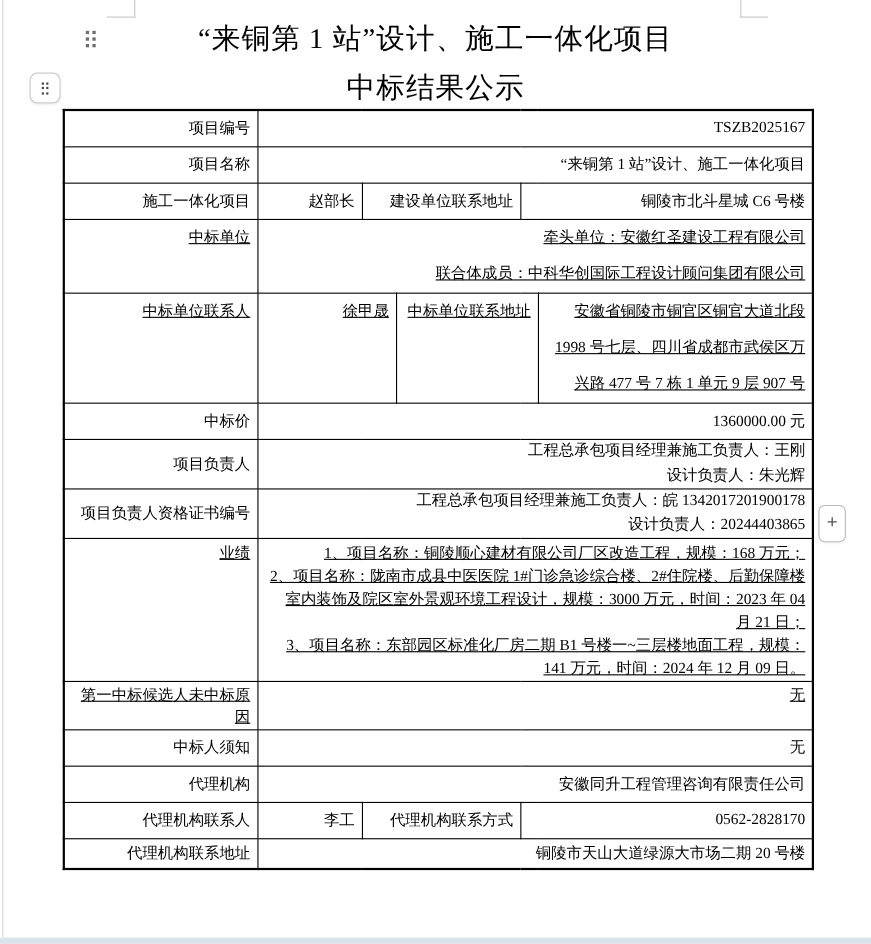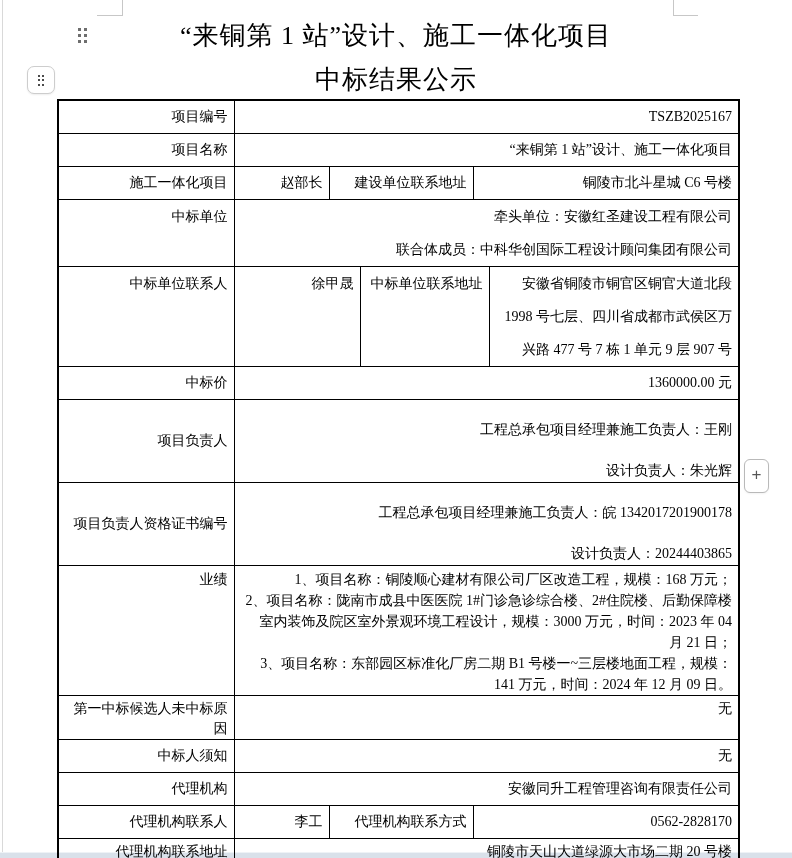--- a/index.html
+++ b/index.html
@@ -24,23 +24,23 @@
   .table-handle .grip{grid-template-columns:repeat(2,2px);grid-gap:2.5px;}
   .table-handle .grip span{width:2px;height:2px;background:#4a4a4a;}
   .plus-btn{position:absolute;left:744px;top:459px;width:23px;height:32px;border:1px solid #b9b9b9;border-radius:6px;
     background:#fff;color:#555;font-size:17px;line-height:30px;text-align:center;
     font-family:"Liberation Sans",sans-serif;cursor:pointer;box-shadow:0 1px 2px rgba(0,0,0,.05);}
   
   table.doc{position:absolute;left:57px;top:99px;width:681px;border-collapse:collapse;table-layout:fixed;
     border:2px solid #000;font-size:14px;}
   table.doc td{border:1px solid #000;padding:0 6px 0 9px;vertical-align:middle;overflow:hidden;text-align:right;}
   td.lab{padding-left:8px;}
-  tr.v-top td{vertical-align:top;}
+  tr.v-top td{vertical-align:top;text-decoration:underline;}
   tr.lh33 td{line-height:33px;}
-  .lh22{line-height:22px;margin-top:19px;}
+  .lh22{line-height:22px;}
   tr.perf td{line-height:21px;padding-top:3px;}
   tr.wrapLab td{line-height:20px;padding-top:3px;}
 </style>
 </head>
 <body>
 
 <div class="left-edge"></div>
 <div class="corner-tl"></div>
 <div class="corner-tr"></div>
 <div class="bottom-strip"></div>

